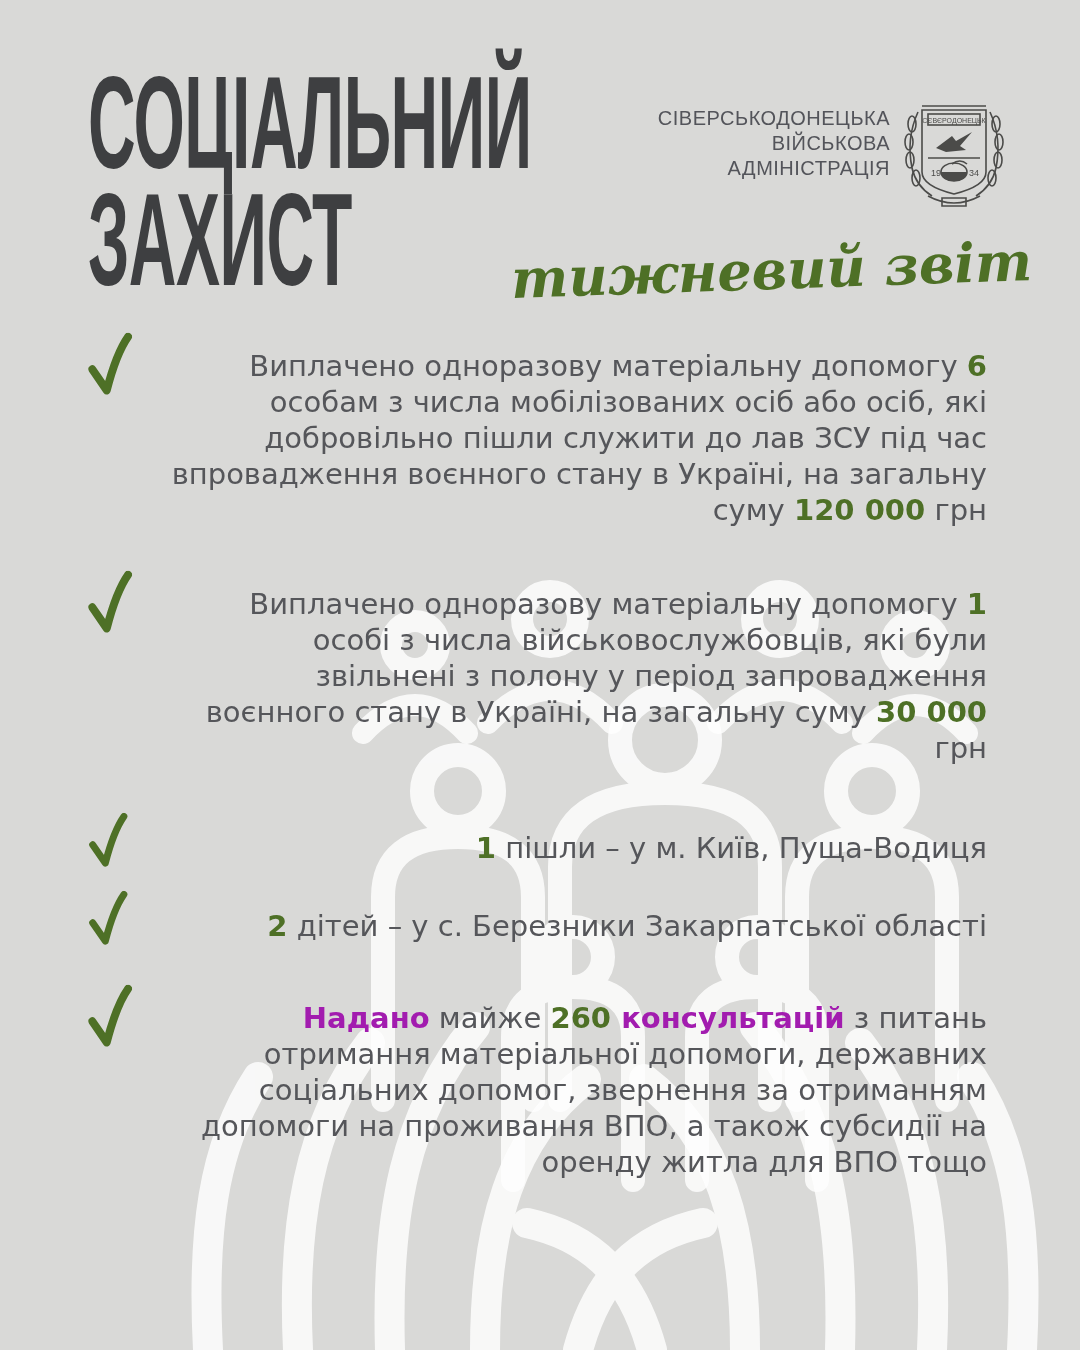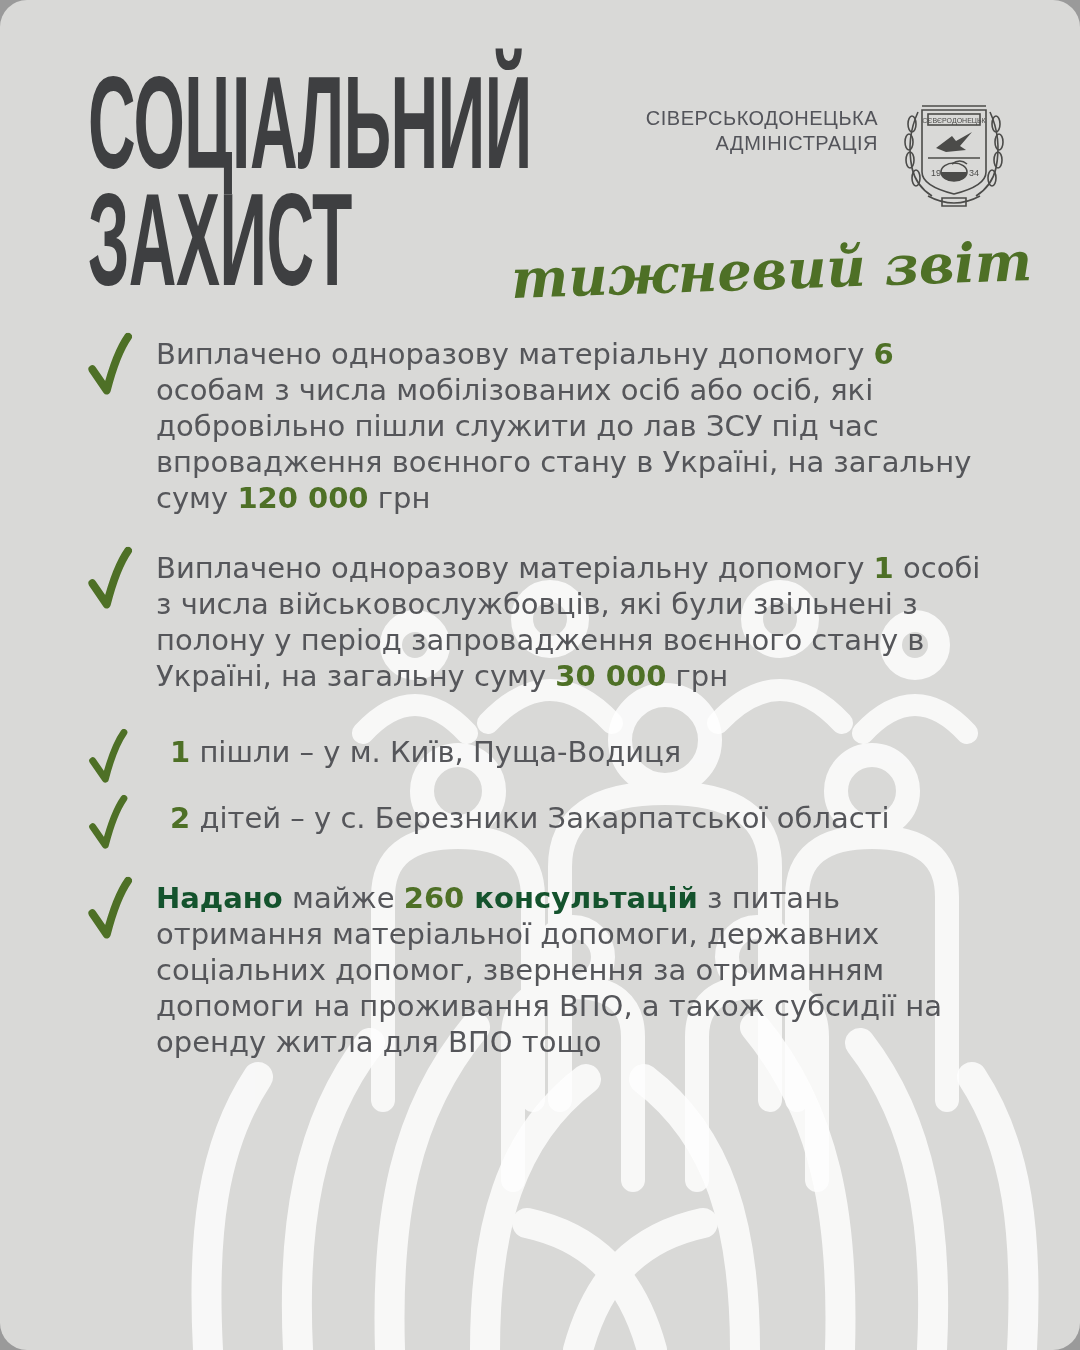--- a/index.html
+++ b/index.html
@@ -1,55 +1,54 @@
 <!DOCTYPE html>
 <html><head>
 <meta charset="utf-8">
 <style>
   html,body{margin:0;padding:0;background:#9a9a9a;}
   .page{
     position:relative;width:1080px;height:1350px;overflow:hidden;
     background:#d9d9d7;
     font-family:"DejaVu Sans",sans-serif;
-    border-radius:27px;
   }
   
   .watermark{position:absolute;left:150px;top:535px;z-index:0;}
   .wm{stroke:#ffffff;fill:none;stroke-linecap:round;stroke-linejoin:round;opacity:.82;}
   
   .title{
     position:absolute;left:88px;top:64px;z-index:2;
     font-family:"Liberation Sans",sans-serif;font-weight:700;
     font-size:132px;line-height:117px;letter-spacing:-1px;color:#3e3f41;
     transform:scaleX(.5);transform-origin:0 0;white-space:nowrap;
   }
   .org{
-    position:absolute;left:528px;top:106px;width:350px;z-index:2;
+    position:absolute;left:540px;top:106px;width:350px;z-index:2;
     text-align:right;font-family:"Liberation Sans",sans-serif;
     font-size:20px;line-height:25px;letter-spacing:.5px;color:#53545a;
   }
   .crest{position:absolute;left:898px;top:98px;z-index:2;}
   .crest text{font-family:"Liberation Sans",sans-serif;fill:#4b4b49;}
   .script-note{
     position:absolute;right:48px;top:238px;z-index:2;
     font-family:"DejaVu Serif",serif;font-style:italic;font-weight:700;
     font-size:54px;color:#4e7026;transform:rotate(-2deg);white-space:nowrap;
   }
   
   .list{position:absolute;left:88px;top:332px;width:915px;z-index:1;}
   .row{display:flex;align-items:flex-start;}
   .ckcol{width:46px;flex:0 0 46px;margin-right:18px;margin-top:2px;}
   .ckcol svg{transform:rotate(-4deg);}
   .ckcol.empty{visibility:hidden;}
   .txt{
-    margin:4px;font-size:29px;line-height:36px;color:#55565a;width:860px;
+    margin:16px;font-size:29px;line-height:36px;color:#55565a;width:860px;text-align:right;
   }
   .sub .txt{line-height:40px;padding-left:14px;}
   .g{color:#4e7026;font-weight:700;}
-  .b{color:#14532d;font-weight:700;}
+  .b{color:#a21caf;font-weight:700;}
   .mb26{margin-bottom:26px}.mb30{margin-bottom:30px}.mb4{margin-bottom:4px}
   .mb6{margin-bottom:6px}.mb22{margin-bottom:22px}.mb28{margin-bottom:28px}
 </style>
 </head>
 <body>
 
 <div class="page">
 
   <svg class="watermark" width="930" height="815" viewBox="0 0 930 815">
     <g class="wm" stroke-width="22">
@@ -88,20 +87,21 @@
     </g>
   </svg>
 
   <div class="title">
     <div>СОЦІАЛЬНИЙ</div>
     <div>ЗАХИСТ</div>
   </div>
 
   <div class="org">
     <div>СІВЕРСЬКОДОНЕЦЬКА</div>
+    <div>ВІЙСЬКОВА</div>
     <div>АДМІНІСТРАЦІЯ</div>
   </div>
 
   <svg class="crest" width="112" height="112" viewBox="0 0 112 112">
     <g stroke="#4b4b49" fill="none" stroke-width="1.6">
       <path d="M20 14 Q8 40 14 70 Q18 88 34 98"></path>
       <path d="M92 14 Q104 40 98 70 Q94 88 78 98"></path>
       <ellipse cx="14" cy="26" rx="4" ry="8"></ellipse>
       <ellipse cx="11" cy="44" rx="4" ry="8"></ellipse>
       <ellipse cx="12" cy="62" rx="4" ry="8"></ellipse>

